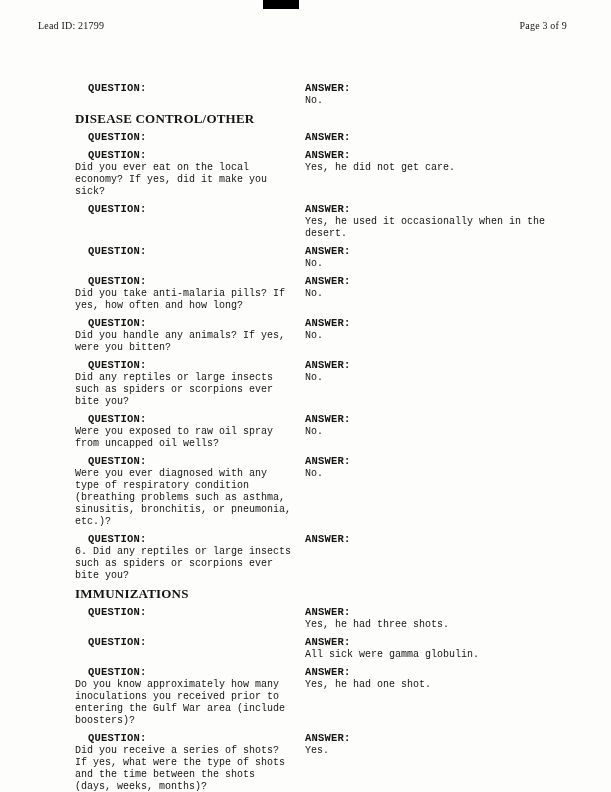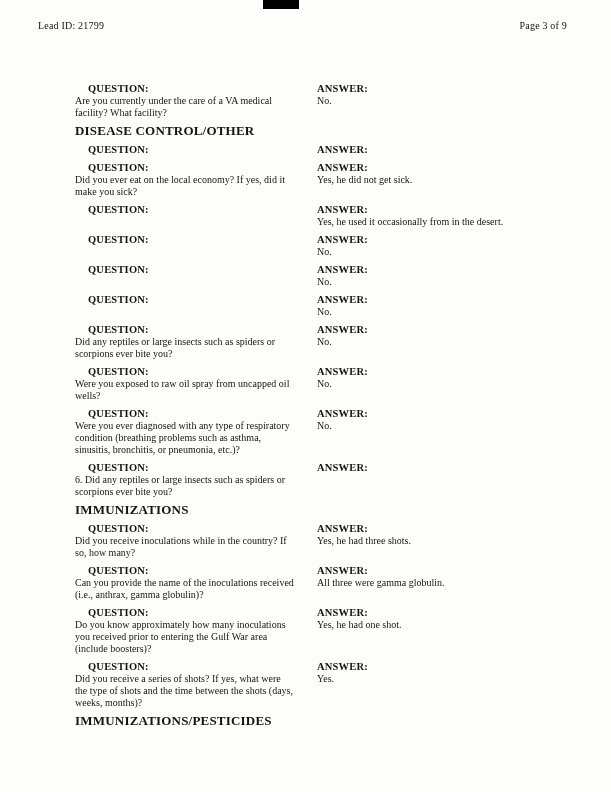--- a/index.html
+++ b/index.html
@@ -39,22 +39,23 @@
   }
   .content {
     position: absolute;
     top: 82px;
     left: 75px;
     width: 496px;
   }
   .qa-row {
     display: grid;
     grid-template-columns: 230px 1fr;
-    column-gap: 12px;
+    column-gap: 0;
     margin-bottom: 5px;
+    font-family: Liberation Mono, monospace;
   }
   .q-col, .a-col {
     font-size: 10px;
     line-height: 12px;
   }
   .qa-label {
     font-weight: bold;
     font-size: 10.5px;
     line-height: 13px;
     letter-spacing: 0.2px;
@@ -85,21 +86,20 @@
 
   <div class="page-header">
     <span>Lead ID: 21799</span>
     <span>Page 3 of 9</span>
   </div>
 
   <div class="content">
       <div class="qa-row">
     <div class="q-col">
       <div class="qa-label q-label">QUESTION:</div>
-      <div class="q-text">Are you currently under the care of a VA medical facility?  What facility?</div>
     </div>
     <div class="a-col">
       <div class="qa-label a-label">ANSWER:</div>
       <div class="a-text">No.</div>
     </div>
   </div>
       <div class="section-heading">DISEASE CONTROL/OTHER</div>
       <div class="qa-row">
     <div class="q-col">
       <div class="qa-label q-label">QUESTION:</div>
@@ -109,53 +109,55 @@
       <div class="a-text"></div>
     </div>
   </div>
       <div class="qa-row">
     <div class="q-col">
       <div class="qa-label q-label">QUESTION:</div>
       <div class="q-text">Did you ever eat on the local economy?  If yes, did it make you sick?</div>
     </div>
     <div class="a-col">
       <div class="qa-label a-label">ANSWER:</div>
-      <div class="a-text">Yes, he did not get sick.</div>
-    </div>
-  </div>
-      <div class="qa-row">
-    <div class="q-col">
-      <div class="qa-label q-label">QUESTION:</div>
-    </div>
-    <div class="a-col">
-      <div class="qa-label a-label">ANSWER:</div>
-      <div class="a-text">Yes, he used it occasionally from in the desert.</div>
-    </div>
-  </div>
-      <div class="qa-row">
-    <div class="q-col">
-      <div class="qa-label q-label">QUESTION:</div>
-    </div>
-    <div class="a-col">
-      <div class="qa-label a-label">ANSWER:</div>
-      <div class="a-text">No.</div>
-    </div>
-  </div>
-      <div class="qa-row">
-    <div class="q-col">
-      <div class="qa-label q-label">QUESTION:</div>
-    </div>
-    <div class="a-col">
-      <div class="qa-label a-label">ANSWER:</div>
-      <div class="a-text">No.</div>
-    </div>
-  </div>
-      <div class="qa-row">
-    <div class="q-col">
-      <div class="qa-label q-label">QUESTION:</div>
+      <div class="a-text">Yes, he did not get care.</div>
+    </div>
+  </div>
+      <div class="qa-row">
+    <div class="q-col">
+      <div class="qa-label q-label">QUESTION:</div>
+    </div>
+    <div class="a-col">
+      <div class="qa-label a-label">ANSWER:</div>
+      <div class="a-text">Yes, he used it occasionally when in the desert.</div>
+    </div>
+  </div>
+      <div class="qa-row">
+    <div class="q-col">
+      <div class="qa-label q-label">QUESTION:</div>
+    </div>
+    <div class="a-col">
+      <div class="qa-label a-label">ANSWER:</div>
+      <div class="a-text">No.</div>
+    </div>
+  </div>
+      <div class="qa-row">
+    <div class="q-col">
+      <div class="qa-label q-label">QUESTION:</div>
+      <div class="q-text">Did you take anti-malaria pills?  If yes, how often and how long?</div>
+    </div>
+    <div class="a-col">
+      <div class="qa-label a-label">ANSWER:</div>
+      <div class="a-text">No.</div>
+    </div>
+  </div>
+      <div class="qa-row">
+    <div class="q-col">
+      <div class="qa-label q-label">QUESTION:</div>
+      <div class="q-text">Did you handle any animals?  If yes, were you bitten?</div>
     </div>
     <div class="a-col">
       <div class="qa-label a-label">ANSWER:</div>
       <div class="a-text">No.</div>
     </div>
   </div>
       <div class="qa-row">
     <div class="q-col">
       <div class="qa-label q-label">QUESTION:</div>
       <div class="q-text">Did any reptiles or large insects such as spiders or scorpions ever bite you?</div>
@@ -192,35 +194,33 @@
     </div>
     <div class="a-col">
       <div class="qa-label a-label">ANSWER:</div>
       <div class="a-text"></div>
     </div>
   </div>
       <div class="section-heading">IMMUNIZATIONS</div>
       <div class="qa-row">
     <div class="q-col">
       <div class="qa-label q-label">QUESTION:</div>
-      <div class="q-text">Did you receive inoculations while in the country?  If so, how many?</div>
     </div>
     <div class="a-col">
       <div class="qa-label a-label">ANSWER:</div>
       <div class="a-text">Yes, he had three shots.</div>
     </div>
   </div>
       <div class="qa-row">
     <div class="q-col">
       <div class="qa-label q-label">QUESTION:</div>
-      <div class="q-text">Can you provide the name of the inoculations received (i.e., anthrax, gamma globulin)?</div>
-    </div>
-    <div class="a-col">
-      <div class="qa-label a-label">ANSWER:</div>
-      <div class="a-text">All three were gamma globulin.</div>
+    </div>
+    <div class="a-col">
+      <div class="qa-label a-label">ANSWER:</div>
+      <div class="a-text">All sick were gamma globulin.</div>
     </div>
   </div>
       <div class="qa-row">
     <div class="q-col">
       <div class="qa-label q-label">QUESTION:</div>
       <div class="q-text">Do you know approximately how many inoculations you received prior to entering the Gulf War area (include boosters)?</div>
     </div>
     <div class="a-col">
       <div class="qa-label a-label">ANSWER:</div>
       <div class="a-text">Yes, he had one shot.</div>

